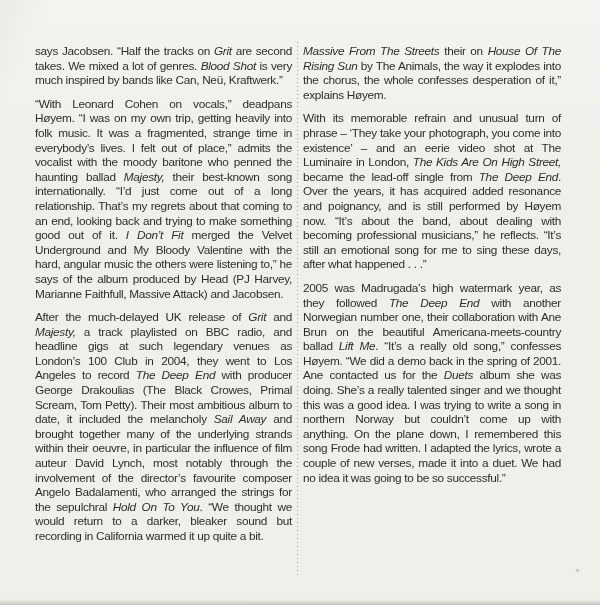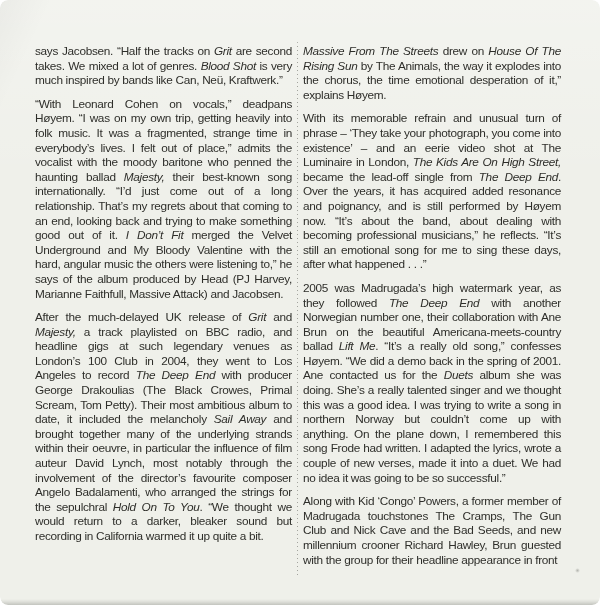--- a/index.html
+++ b/index.html
@@ -1,20 +1,20 @@
 <!DOCTYPE html>
 <html style="--bg: #eff0ea; --fg: #2e2e2a; --div: #a3a49e;"><head>
 <meta charset="utf-8">
 <style>
   :root {
     --bg: #eff0ea;
     --fg: #2e2e2a;
     --div: #a3a49e;
   }
-  * { box-sizing: border-box; border-radius: 8px; }
+  * { box-sizing: border-box; }
   html, body { margin: 0; padding: 0; }
   body {
     width: 600px; height: 605px;
     font-family: "Liberation Sans", sans-serif;
     background: #fff;
   }
   .page {
     position: relative;
     width: 600px; height: 605px;
     background:
@@ -74,21 +74,20 @@
 
 <div class="page">
   <div class="columns">
     <div class="col col-left">
         <p><span>says Jacobsen. “Half the tracks on </span><i>Grit</i><span> are second takes. We mixed a lot of genres. </span><i>Blood Shot</i><span> is very much inspired by bands like Can, Neü, Kraftwerk.”</span></p>
         <p><span>“With Leonard Cohen on vocals,” deadpans Høyem. “I was on my own trip, getting heavily into folk music. It was a fragmented, strange time in everybody’s lives. I felt out of place,” admits the vocalist with the moody baritone who penned the haunting ballad </span><i>Majesty,</i><span> their best-known song internationally. “I’d just come out of a long relationship. That’s my regrets about that coming to an end, looking back and trying to make something good out of it. </span><i>I Don’t Fit</i><span> merged the Velvet Underground and My Bloody Valentine with the hard, angular music the others were listening to,” he says of the album produced by Head (PJ Harvey, Marianne Faithfull, Massive Attack) and Jacobsen.</span></p>
         <p><span>After the much-delayed UK release of </span><i>Grit</i><span> and </span><i>Majesty,</i><span> a track playlisted on BBC radio, and headline gigs at such legendary venues as London’s 100 Club in 2004, they went to Los Angeles to record </span><i>The Deep End</i><span> with producer George Drakoulias (The Black Crowes, Primal Scream, Tom Petty). Their most ambitious album to date, it included the melancholy </span><i>Sail Away</i><span> and brought together many of the underlying strands within their oeuvre, in particular the influence of film auteur David Lynch, most notably through the involvement of the director’s favourite composer Angelo Badalamenti, who arranged the strings for the sepulchral </span><i>Hold On To You</i><span>. “We thought we would return to a darker, bleaker sound but recording in California warmed it up quite a bit.</span></p>
       </div>
     <div class="divider"></div>
     <div class="col col-right">
-        <p><i>Massive From The Streets</i><span> drew on </span><i>House Of The Rising Sun</i><span> by The Animals, the way it explodes into the chorus, the time emotional desperation of it,” explains Høyem.</span></p>
+        <p><i>Massive From The Streets</i><span> their on </span><i>House Of The Rising Sun</i><span> by The Animals, the way it explodes into the chorus, the whole confesses desperation of it,” explains Høyem.</span></p>
         <p><span>With its memorable refrain and unusual turn of phrase – ‘They take your photograph, you come into existence’ – and an eerie video shot at The Luminaire in London, </span><i>The Kids Are On High Street,</i><span> became the lead-off single from </span><i>The Deep End</i><span>. Over the years, it has acquired added resonance and poignancy, and is still performed by Høyem now. “It’s about the band, about dealing with becoming professional musicians,” he reflects. “It’s still an emotional song for me to sing these days, after what happened . . .”</span></p>
         <p><span>2005 was Madrugada’s high watermark year, as they followed </span><i>The Deep End</i><span> with another Norwegian number one, their collaboration with Ane Brun on the beautiful Americana-meets-country ballad </span><i>Lift Me</i><span>. “It’s a really old song,” confesses Høyem. “We did a demo back in the spring of 2001. Ane contacted us for the </span><i>Duets</i><span> album she was doing. She’s a really talented singer and we thought this was a good idea. I was trying to write a song in northern Norway but couldn’t come up with anything. On the plane down, I remembered this song Frode had written. I adapted the lyrics, wrote a couple of new verses, made it into a duet. We had no idea it was going to be so successful.”</span></p>
-        <p><span>Along with Kid ‘Congo’ Powers, a former member of Madrugada touchstones The Cramps, The Gun Club and Nick Cave and the Bad Seeds, and new millennium crooner Richard Hawley, Brun guested with the group for their headline appearance in front</span></p>
       </div>
   </div>
   <div class="speck"></div>
   <div class="bottom-edge"></div>
 </div>
 
 </body></html>

